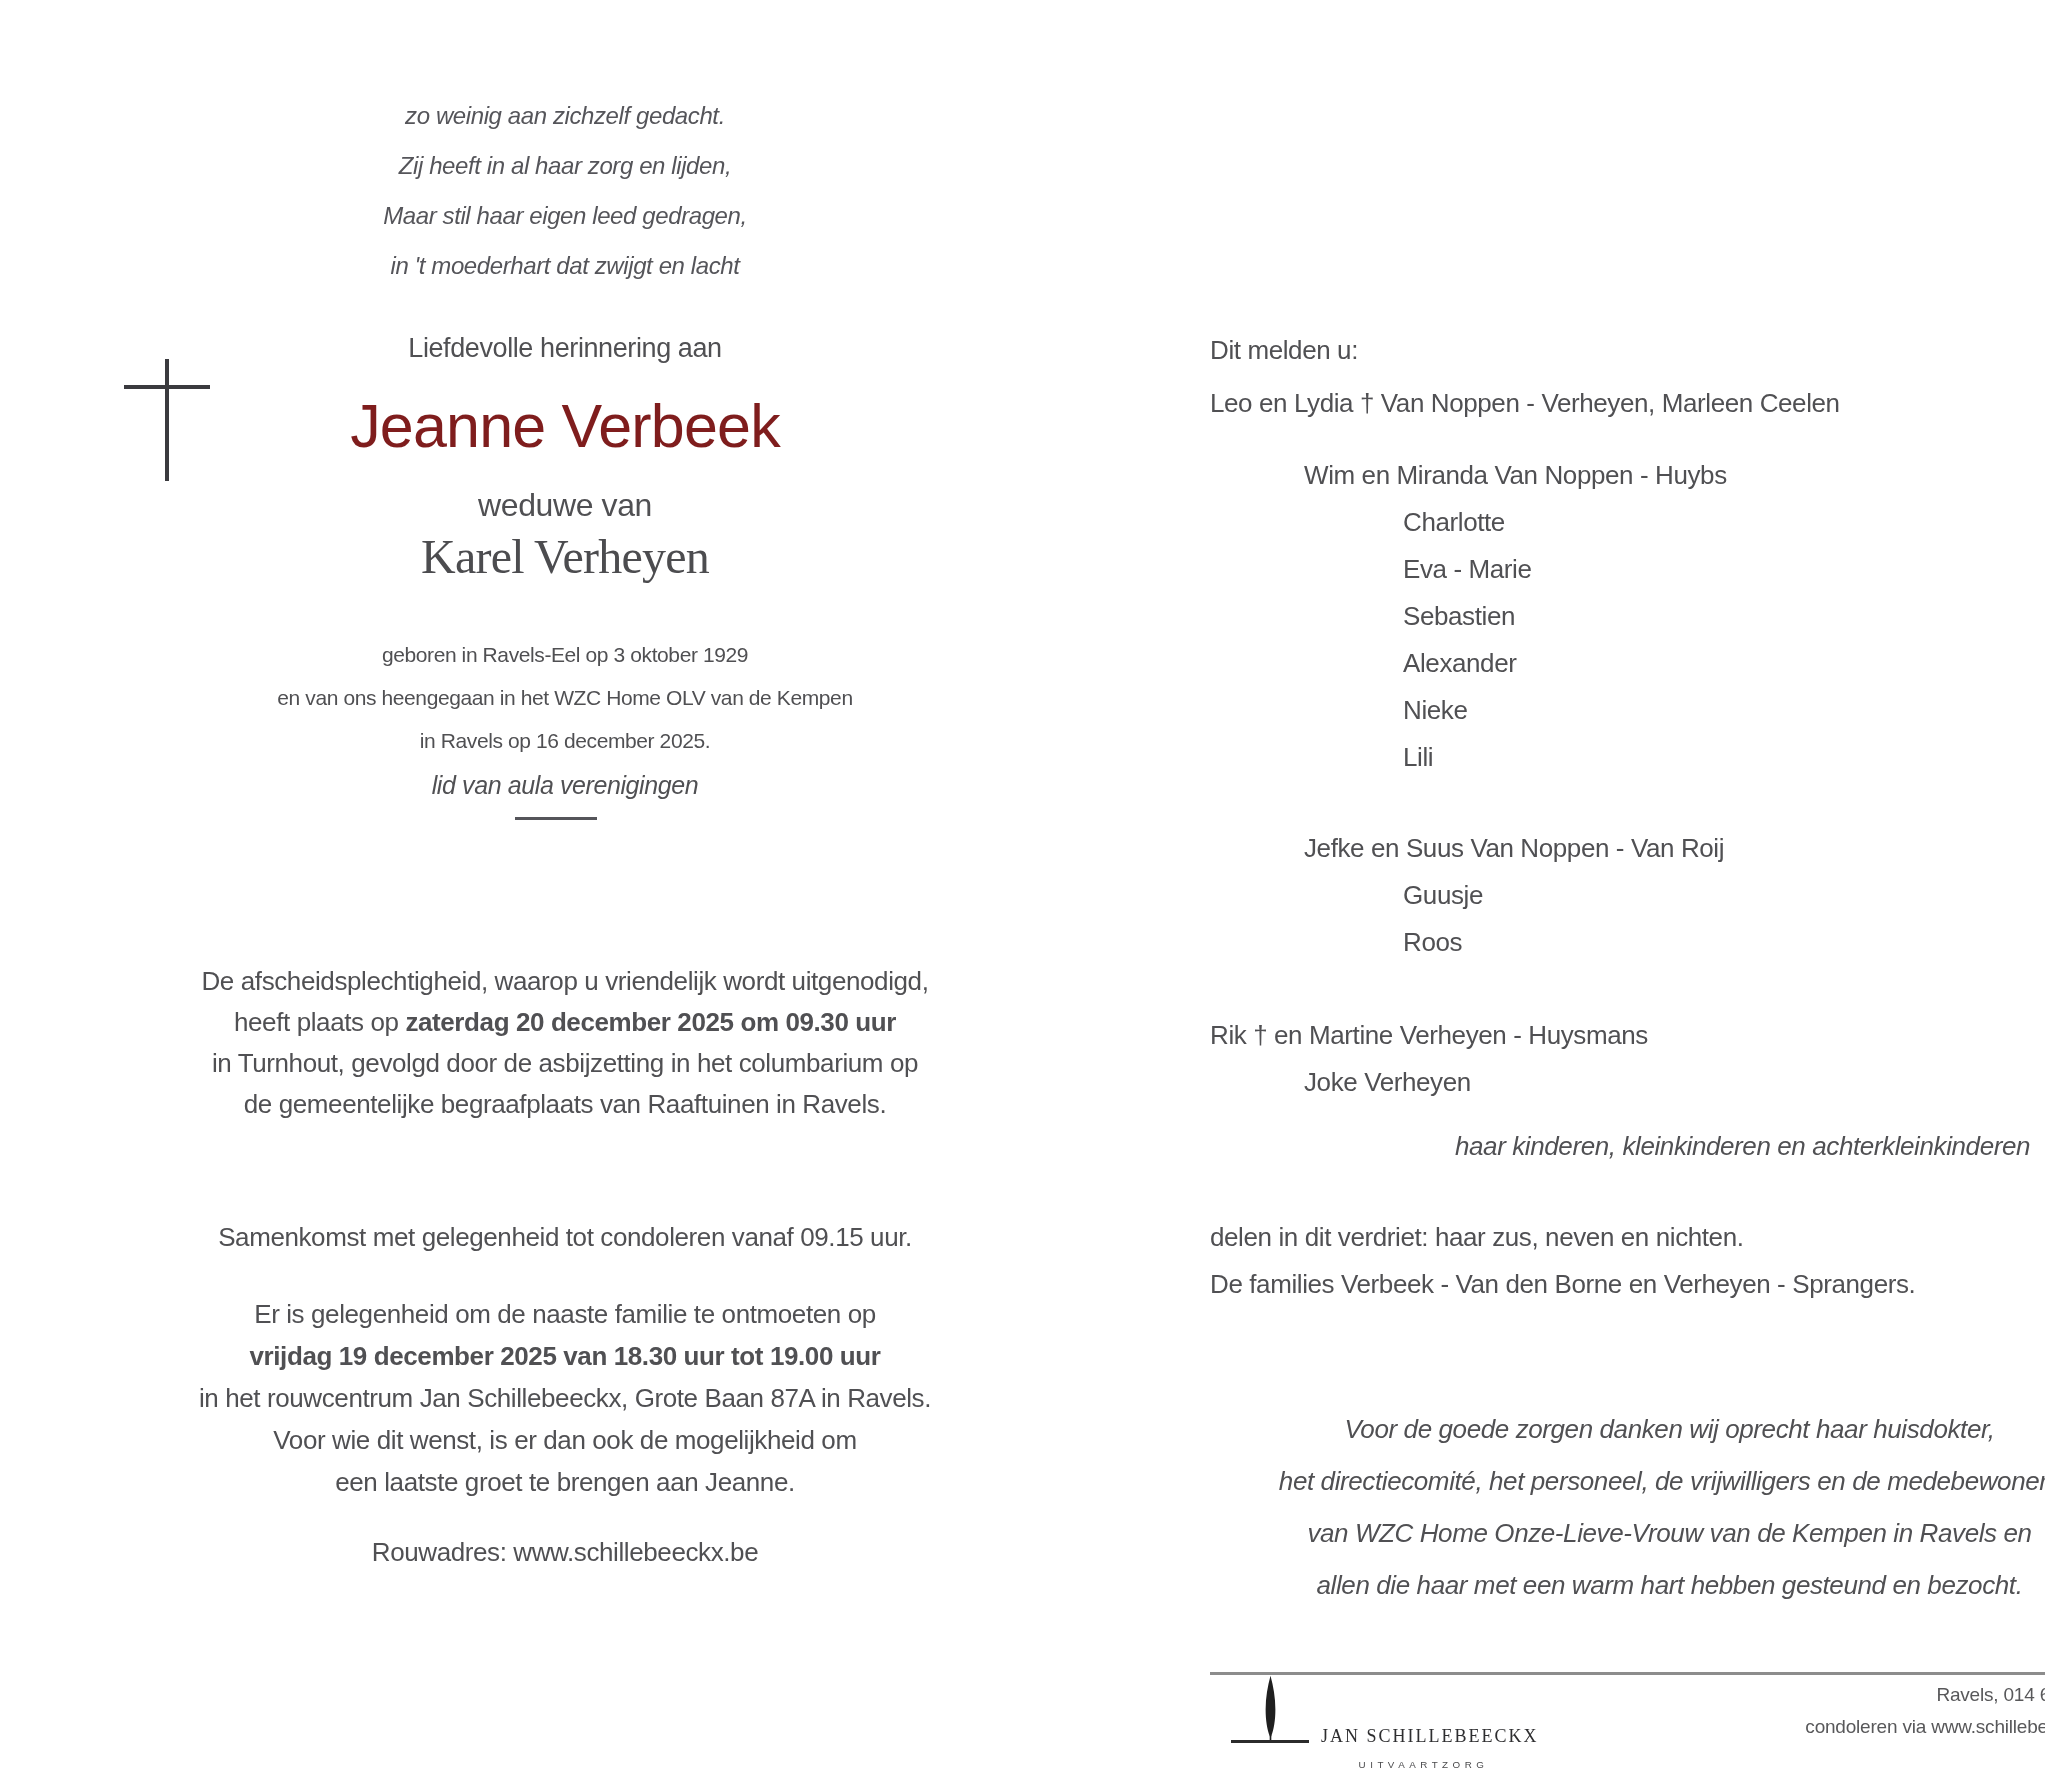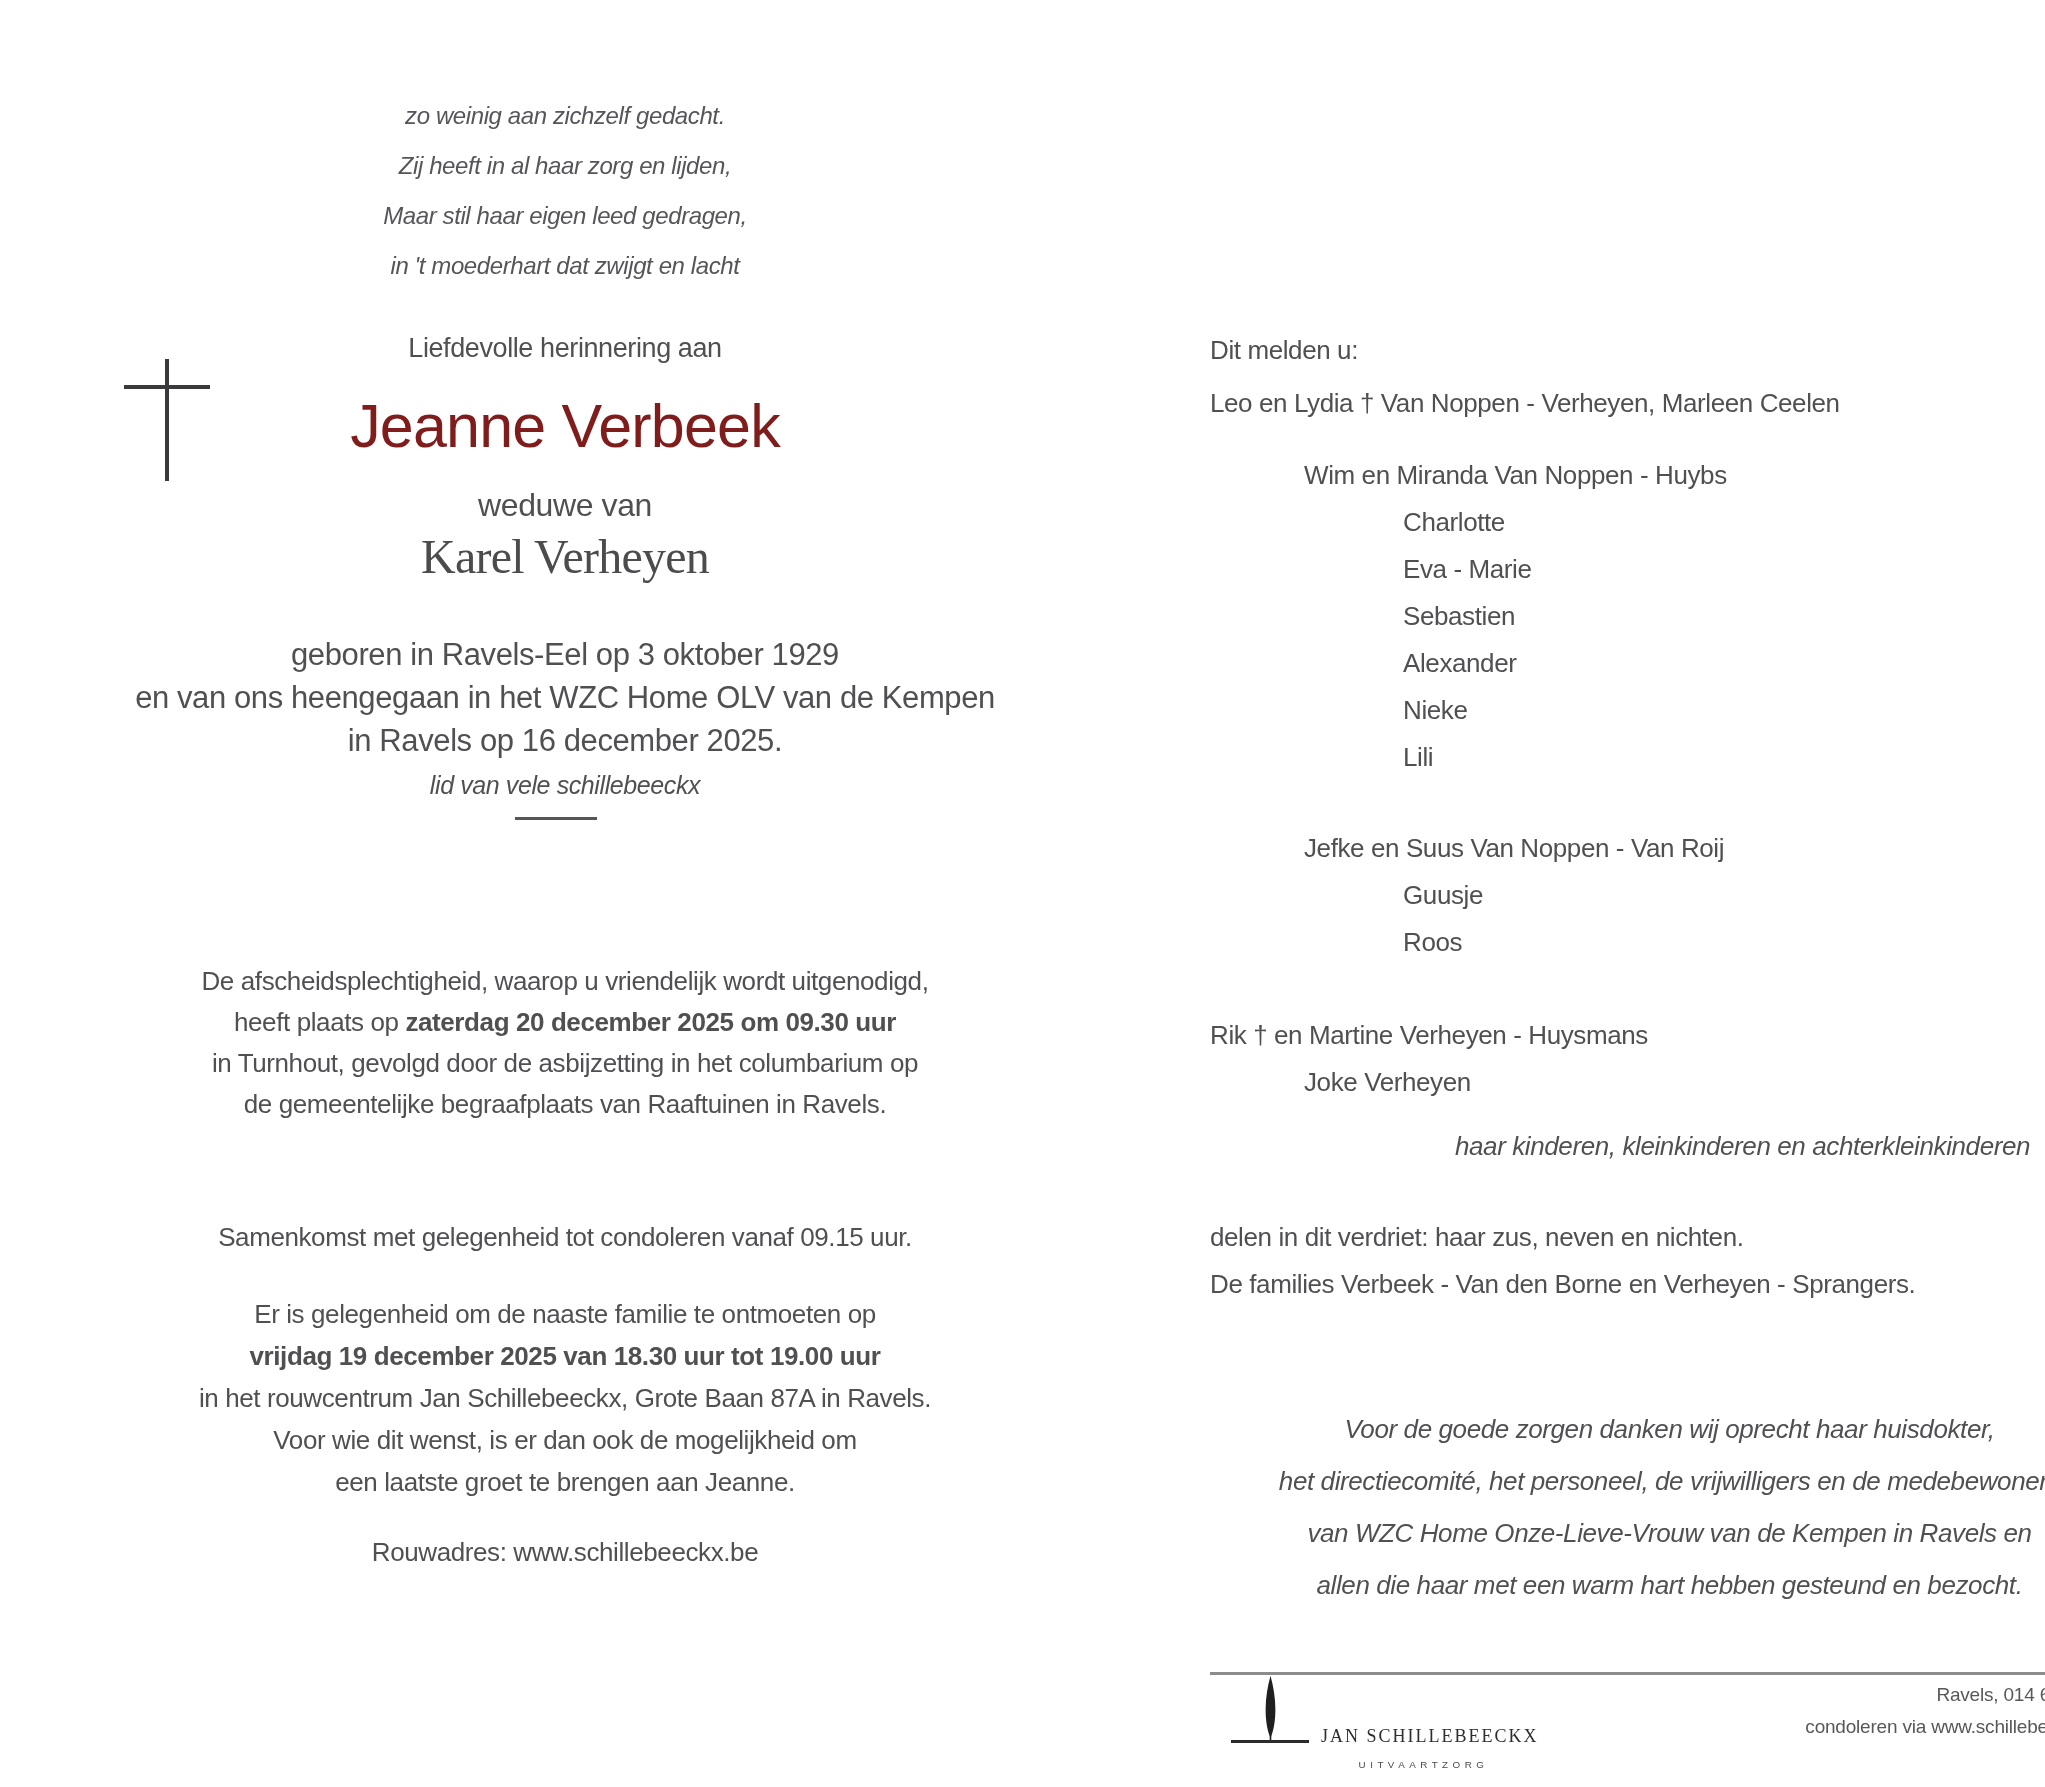--- a/index.html
+++ b/index.html
@@ -13,21 +13,21 @@
     overflow:hidden;
   }
   .abs{position:absolute;}
   
   .colL{left:70px;width:990px;text-align:center;}
   .poem{top:91px;font-size:24px;line-height:50px;font-style:italic;color:#55555a;letter-spacing:-0.4px;}
   .intro{top:333px;font-size:27px;line-height:31px;letter-spacing:-0.4px;}
   .bigname{top:391px;font-size:61px;line-height:70px;letter-spacing:-0.8px;color:#7f1d1d;}
   .relation{top:489px;font-size:32px;line-height:33px;letter-spacing:-0.4px;}
   .spouse{top:532px;font-size:48px;line-height:49px;letter-spacing:-0.8px;color:#4c4c4f;font-family:Liberation Serif, serif;}
-  .life{top:633px;font-size:31px;line-height:43px;letter-spacing:-0.4px;}
+  .life{top:633px;font-size:21px;line-height:43px;letter-spacing:-0.4px;}
   .membership{top:769px;font-size:25px;line-height:33px;font-style:italic;letter-spacing:-0.4px;}
   .divider{top:817px;left:515px;width:82px;height:2.5px;background:#55555a;}
   .ceremony{top:961px;font-size:26px;line-height:41px;letter-spacing:-0.4px;}
   .condol{top:1217px;font-size:26px;line-height:41px;letter-spacing:-0.4px;}
   .visit{top:1293px;font-size:26px;line-height:42px;letter-spacing:-0.4px;}
   .rouwadres{top:1532px;font-size:26px;line-height:41px;letter-spacing:-0.4px;}
   .b{font-weight:700;}
   
   .cross-v{left:165px;top:359px;width:3.7px;height:122px;background:#3a3a3e;}
   .cross-h{left:124px;top:385px;width:86px;height:3.7px;background:#3a3a3e;}
@@ -74,21 +74,21 @@
   <div class="abs colL bigname">Jeanne Verbeek</div>
   <div class="abs colL relation">weduwe van</div>
   <div class="abs colL spouse">Karel Verheyen</div>
 
   <div class="abs colL life">
     <div>geboren in Ravels-Eel op 3 oktober 1929</div>
     <div>en van ons heengegaan in het WZC Home OLV van de Kempen</div>
     <div>in Ravels op 16 december 2025.</div>
   </div>
 
-  <div class="abs colL membership">lid van vele schillebeeckx</div>
+  <div class="abs colL membership">lid van aula verenigingen</div>
   <div class="abs divider"></div>
 
   <div class="abs colL ceremony">
     <div>De afscheidsplechtigheid, waarop u vriendelijk wordt uitgenodigd,</div>
     <div><span>heeft plaats op </span><span class="b">zaterdag 20 december 2025 om 09.30 uur</span></div>
     <div>in Turnhout, gevolgd door de asbijzetting in het columbarium op</div>
     <div>de gemeentelijke begraafplaats van Raaftuinen in Ravels.</div>
   </div>
 
   <div class="abs colL condol">Samenkomst met gelegenheid tot condoleren vanaf 09.15 uur.</div>

